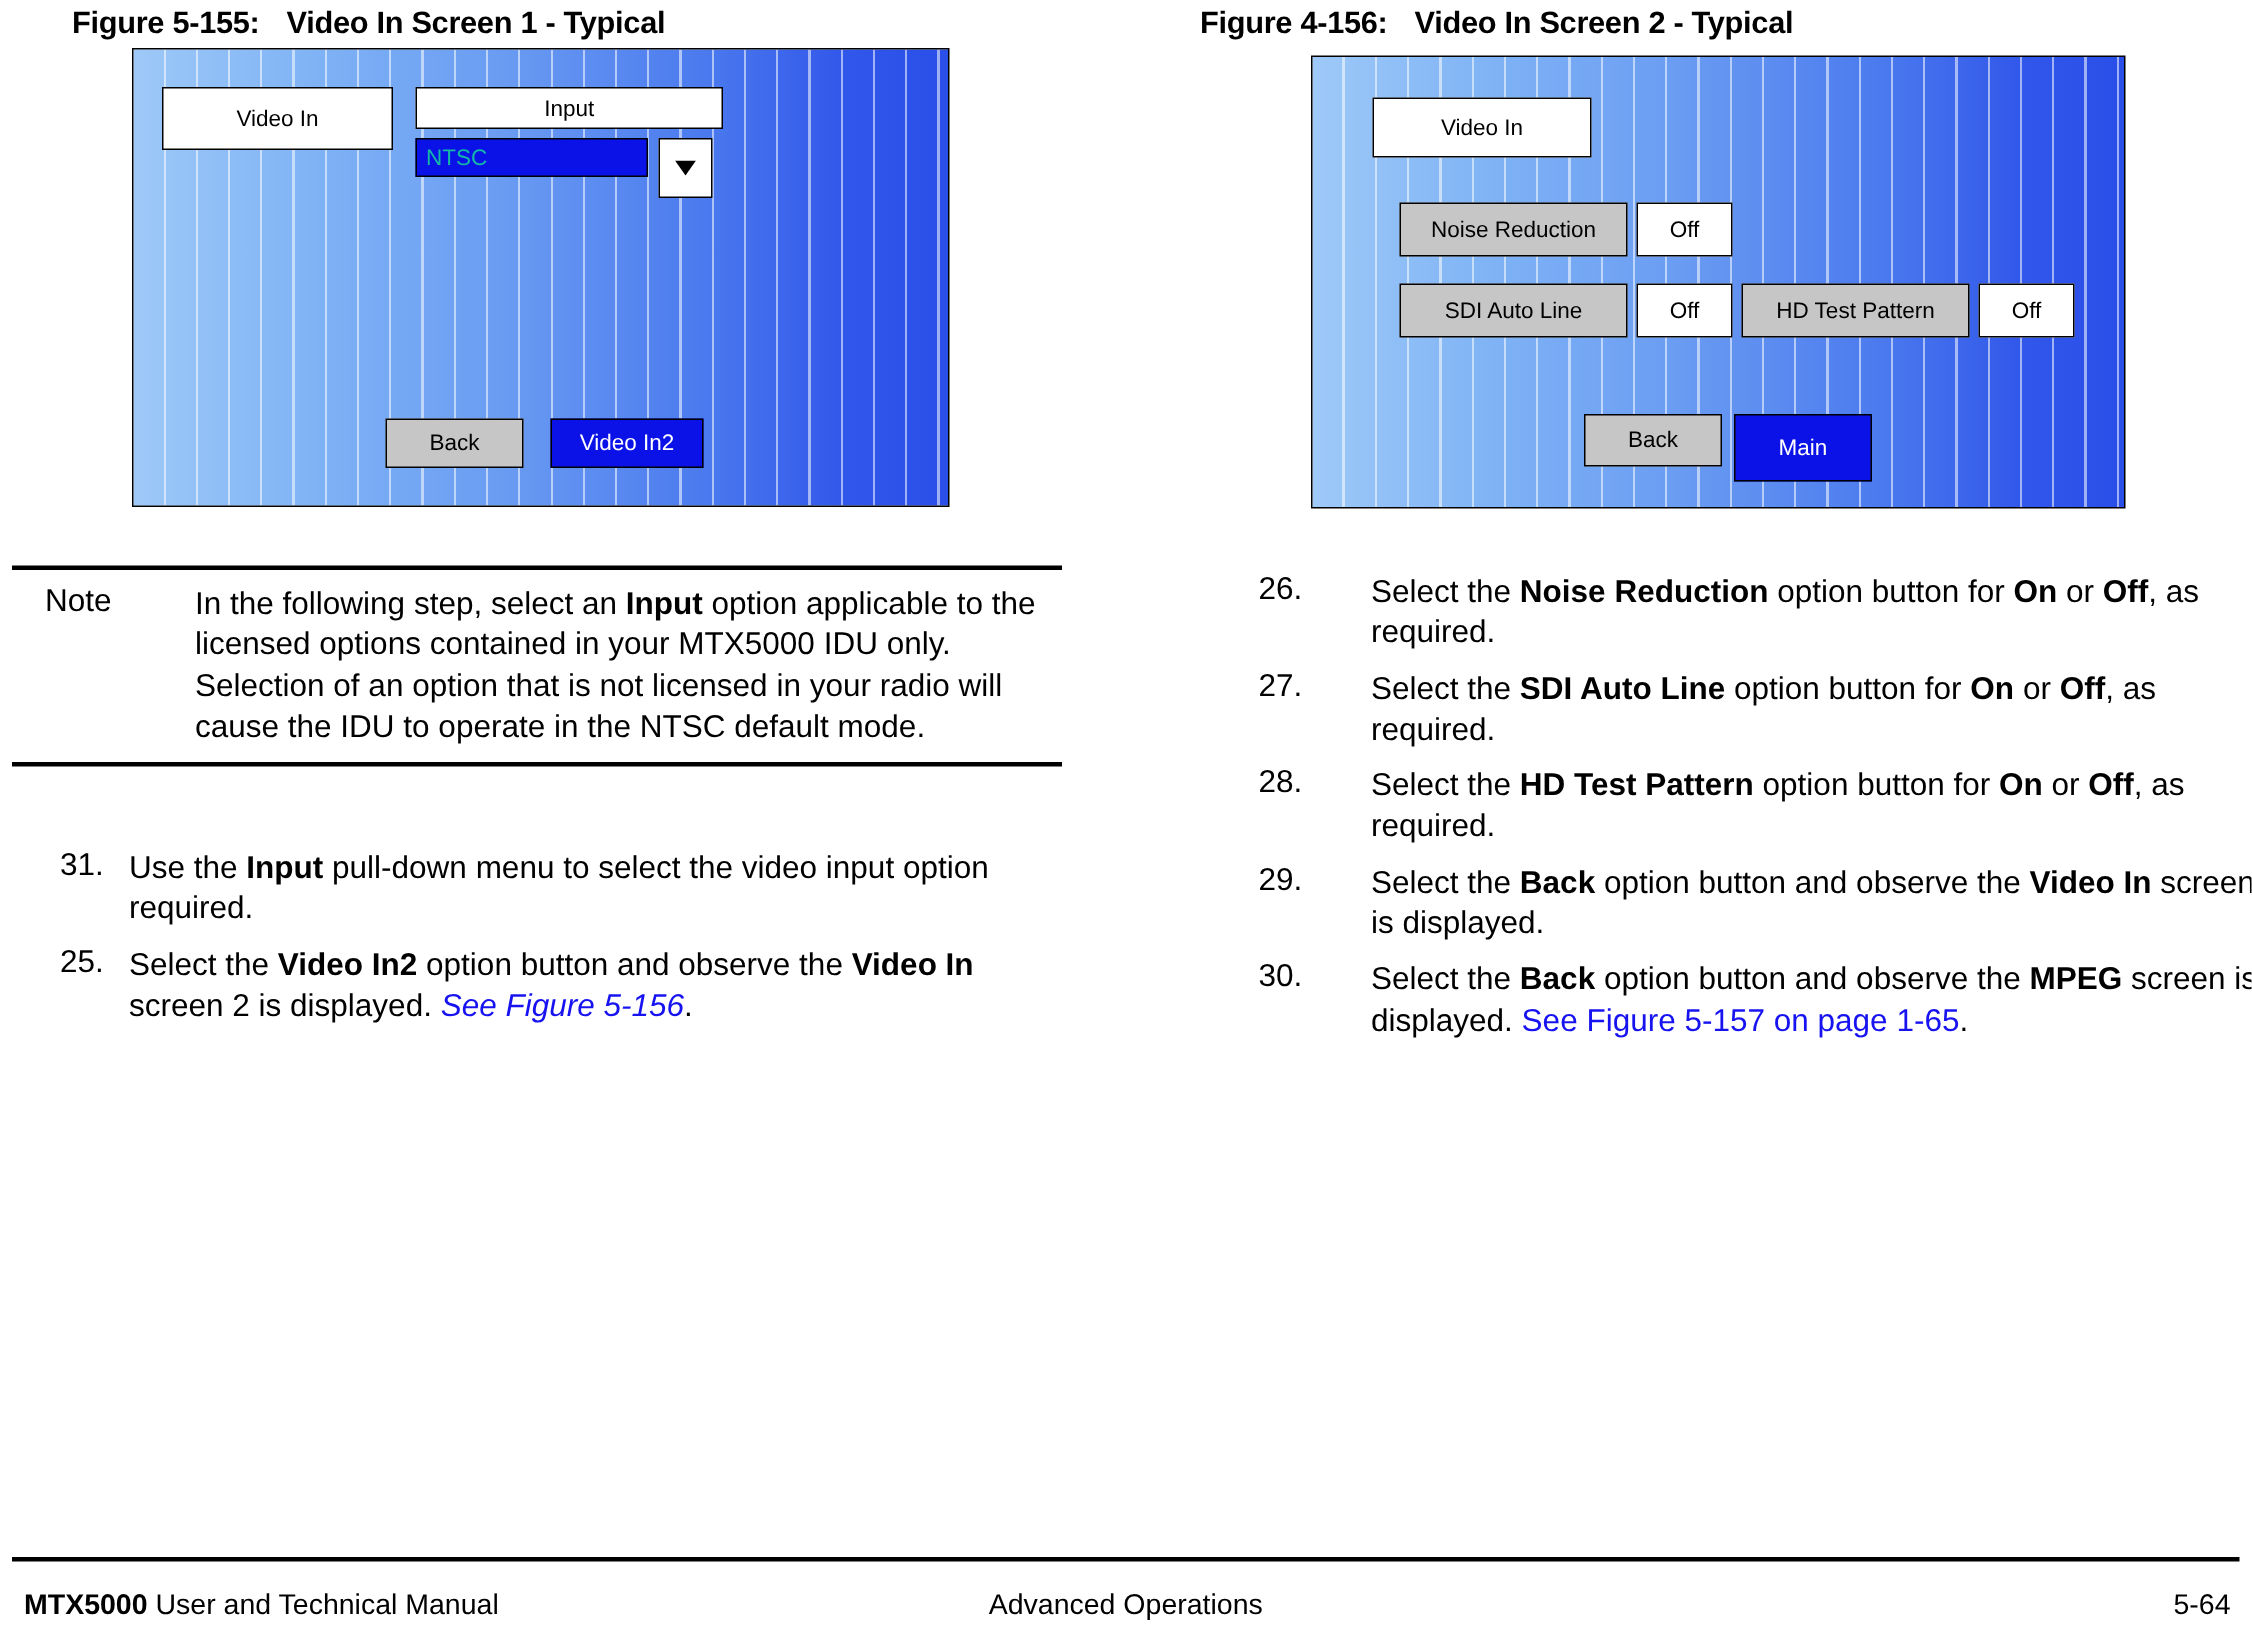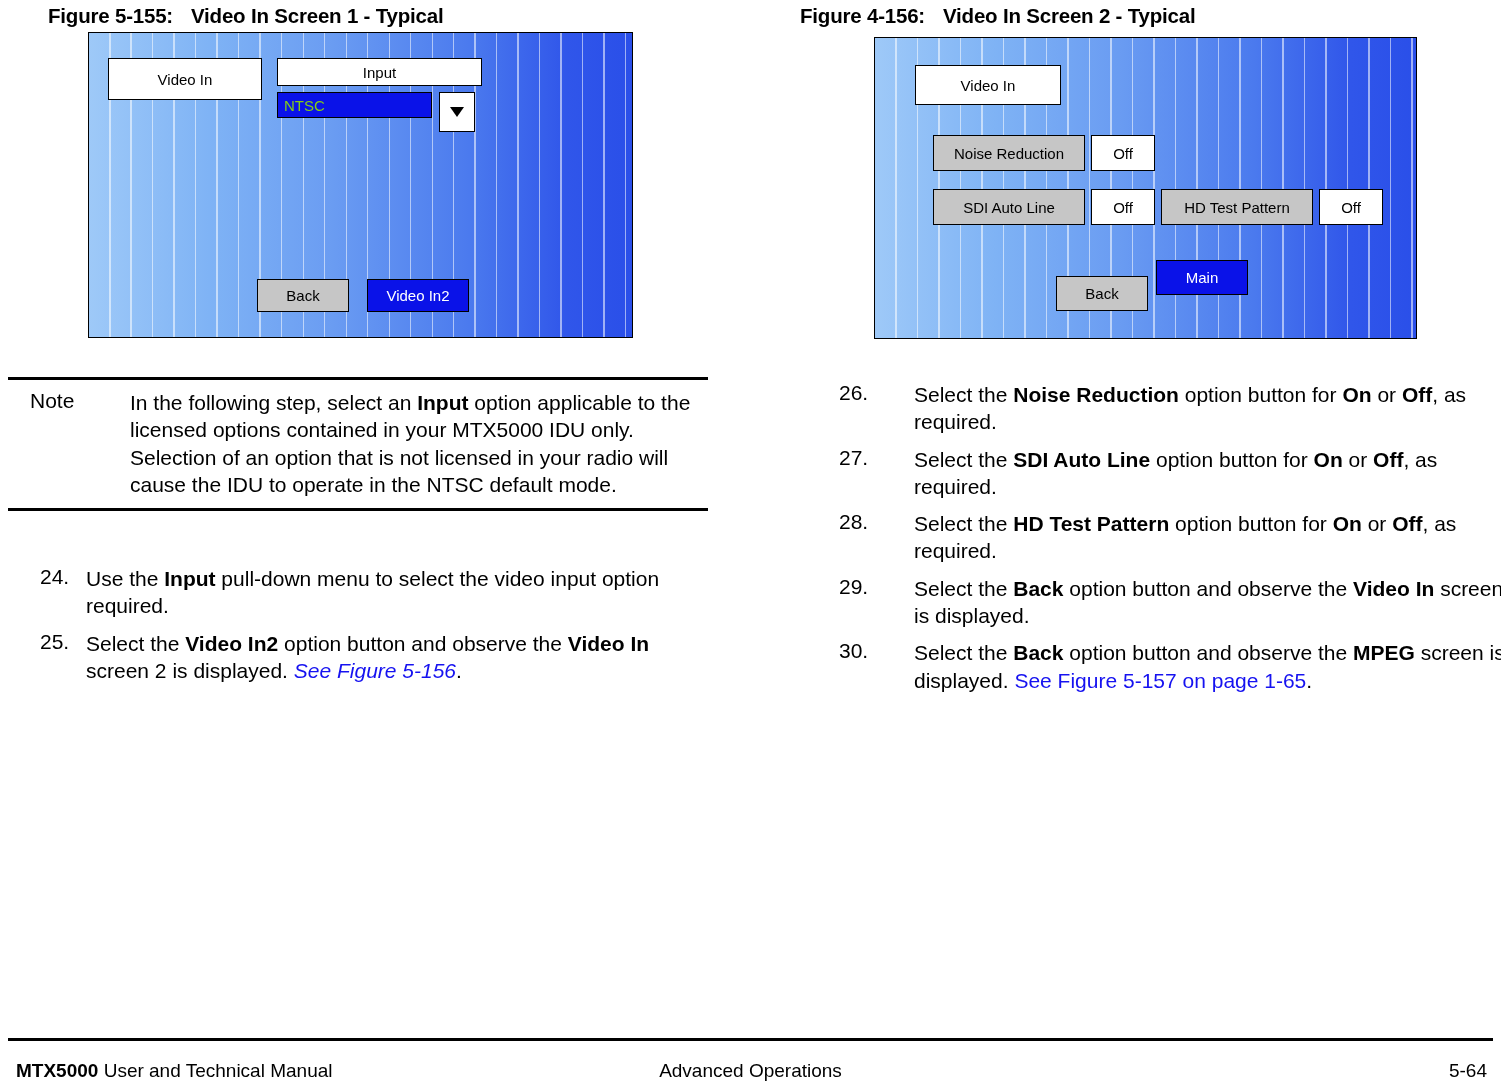--- a/index.html
+++ b/index.html
@@ -46,21 +46,21 @@
     align-items:center;
     justify-content:center;
     font-size:15px;
     line-height:1;
     white-space:nowrap;
   }
   .btn-white{background:#ffffff;border:1.5px solid #000;color:#000;}
   .btn-grey{background:#c6c6c6;border:1.5px solid #000;color:#000;}
   .btn-blue{background:#0a12e8;border:1.5px solid #000;color:#ffffff;}
   .btn-combo{
-    background:#0a12e8;border:1.5px solid #000;color:#84cc16;
+    background:#0a12e8;border:1.5px solid #000;color:#14b8a6;
     justify-content:flex-start;padding-left:6px;font-size:15px;
   }
   .arrow-box{
     background:#ffffff;border:1.5px solid #000;
     display:flex;align-items:center;justify-content:center;
     font-size:16px;color:#000;
   }
 
   
   .note-wrap{position:absolute;left:8px;width:700px;}
@@ -150,21 +150,21 @@
       <div class="note-body">
         <span>In the following step, select an </span><b>Input</b><span> option applicable to the licensed options contained in your MTX5000 IDU only.  Selection of an option that is not licensed in your radio will cause the IDU to operate in the NTSC default mode.</span>
       </div>
     </div>
     <div class="rule"></div>
   </div>
 
   <div class="steps" style="left:8px;top:565px;width:700px;">
 
     <div class="step">
-      <div class="step-num">24.</div>
+      <div class="step-num">31.</div>
       <div class="step-txt"><span>Use the </span><b>Input</b><span> pull-down menu to select the video input option required.</span></div>
     </div>
 
     <div class="step">
       <div class="step-num">25.</div>
       <div class="step-txt"><span>Select the </span><b>Video In2</b><span> option button and observe the </span><b>Video In</b><span> screen 2 is displayed.  </span><a class="link" href="#" style="text-decoration:none;font-style:italic;">See Figure 5-156</a><span>.</span></div>
     </div>
 
   </div>
 </div>
@@ -198,21 +198,21 @@
     <div class="btn btn-grey" style="left:286px;top:151px;width:152px;height:36px;">
       <span>HD Test Pattern</span>
     </div>
     <div class="btn btn-white" style="left:444px;top:151px;width:64px;height:36px;">
       <span>Off</span>
     </div>
 
     <div class="btn btn-grey" style="left:181px;top:238px;width:92px;height:35px;">
       <span>Back</span>
     </div>
-    <div class="btn btn-blue" style="left:281px;top:222px;width:92px;height:35px;">
+    <div class="btn btn-blue" style="left:281px;top:238px;width:92px;height:45px;">
       <span>Main</span>
     </div>
   </div>
 
   <div class="steps" style="left:17px;top:381px;width:701px;">
 
     <div class="step">
       <div class="step-num right">26.</div>
       <div class="step-txt"><span>Select the </span><b>Noise Reduction</b><span> option button for </span><b>On</b><span> or </span><b>Off</b><span>, as required.</span></div>
     </div>

